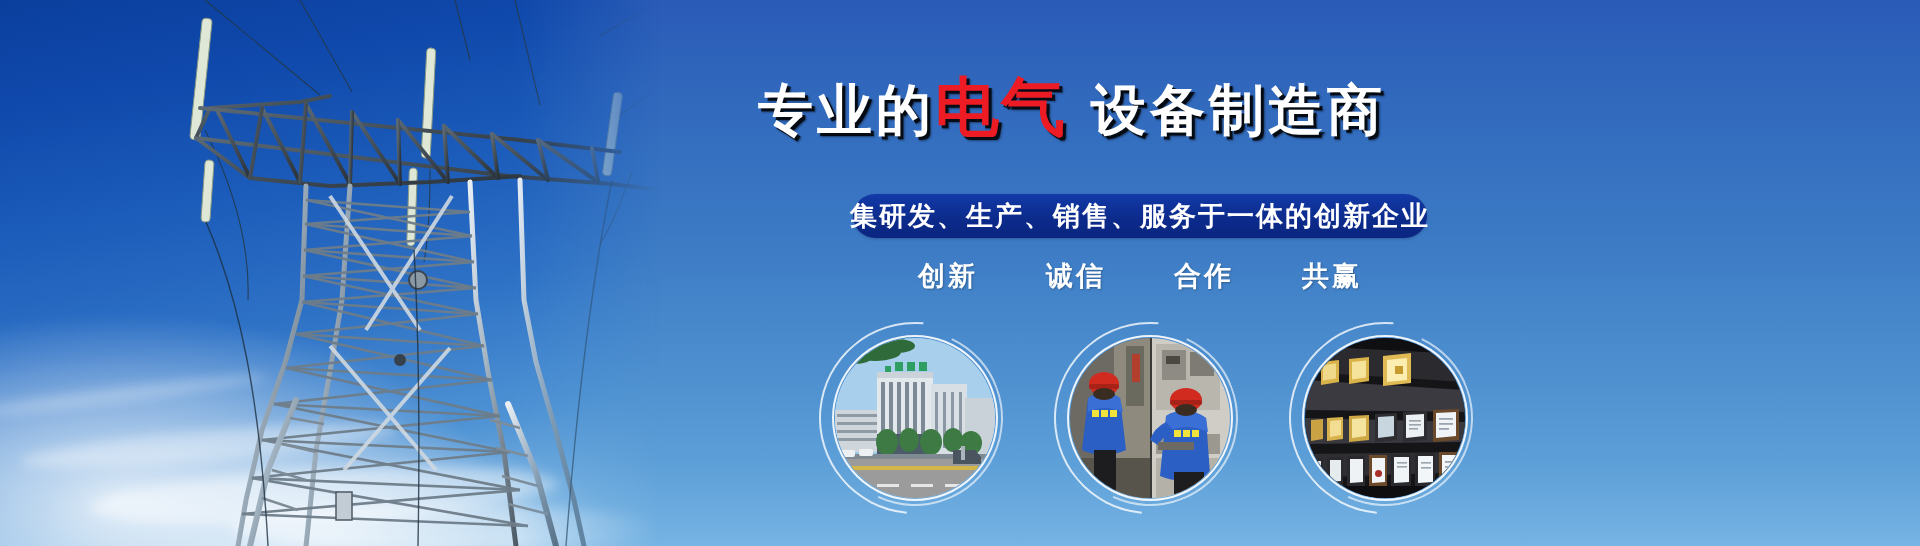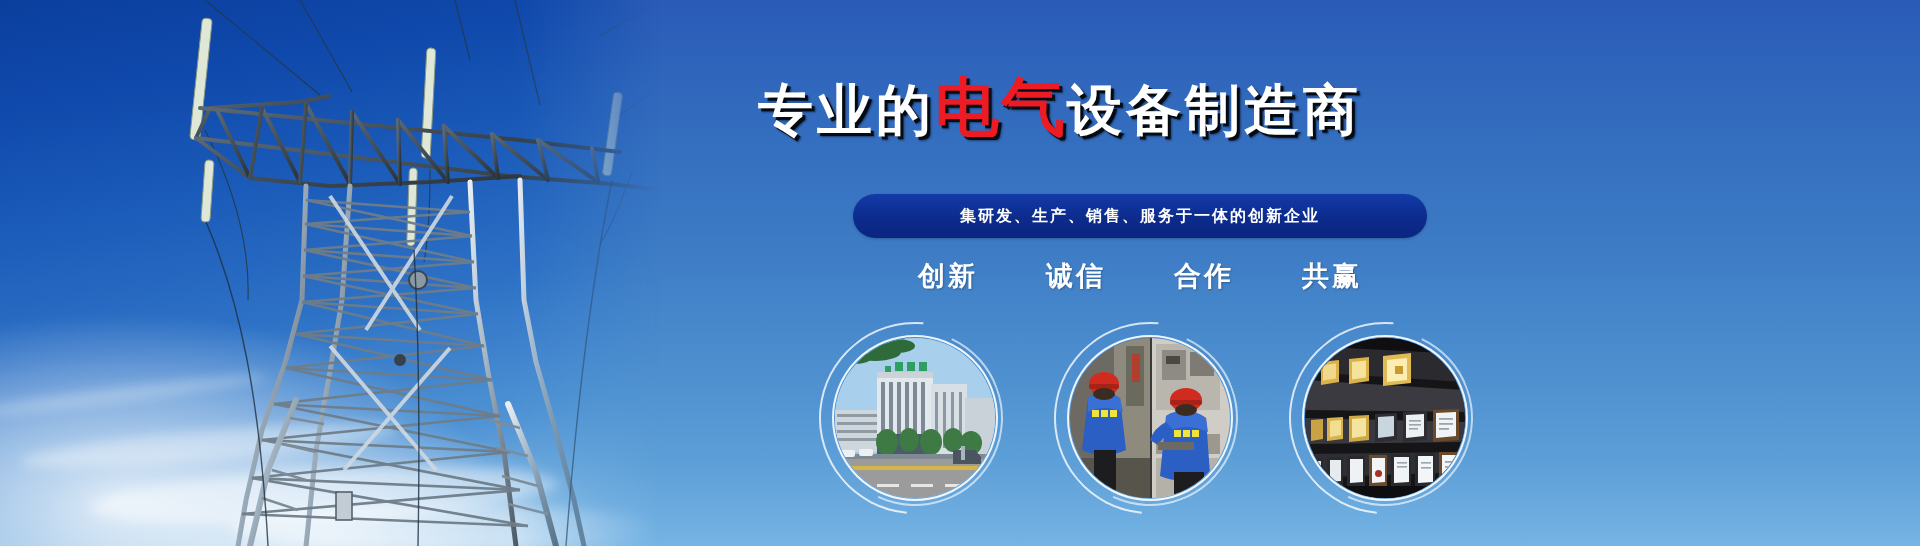--- a/index.html
+++ b/index.html
@@ -85,39 +85,39 @@
   }
   .headline .hl-accent {
     color: #ed1b24;
     font-size: 64px;
     letter-spacing: 2px;
     text-shadow:
       3px 3px 0 rgba(0,0,0,.8),
       4px 4px 2px rgba(0,0,0,.4);
     font-family: Liberation Serif, serif;
   }
-  .headline .hl-part { display: inline; }
+  .headline .hl-part { display: inline; margin-left: 24px; }
 
   
   .pill {
     position: absolute;
     left: 853px;
     top: 194px;
     width: 574px;
     height: 44px;
     border-radius: 22px;
     background: linear-gradient(180deg, #123aa8 0%, #0c2b8c 55%, #0a2580 100%);
     box-shadow: 0 1px 3px rgba(0,0,0,.22);
     display: flex;
     align-items: center;
     justify-content: center;
   }
   .pill-text {
     color: #ffffff;
-    font-size: 16px;
+    font-size: 27px;
     font-weight: 700;
     letter-spacing: 2px;
     white-space: nowrap;
   }
 
   
   .keywords {
     position: absolute;
     left: 853px;
     top: 258px;

